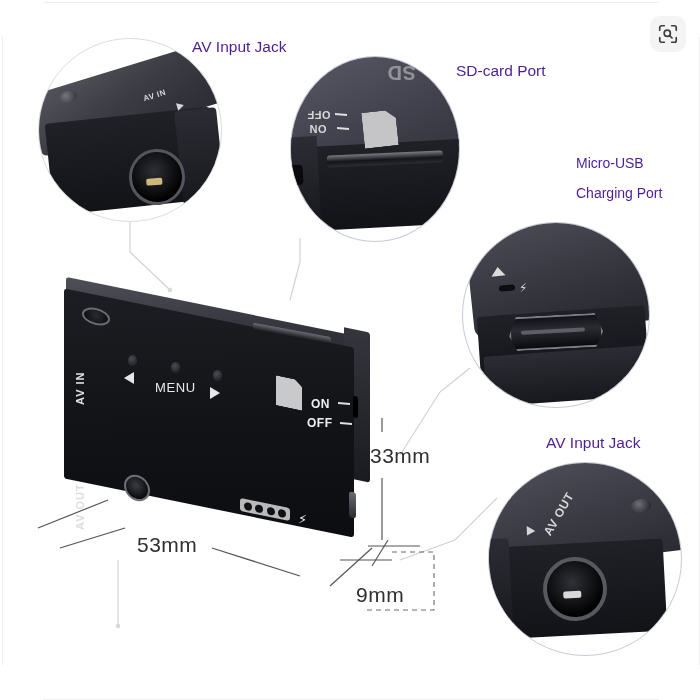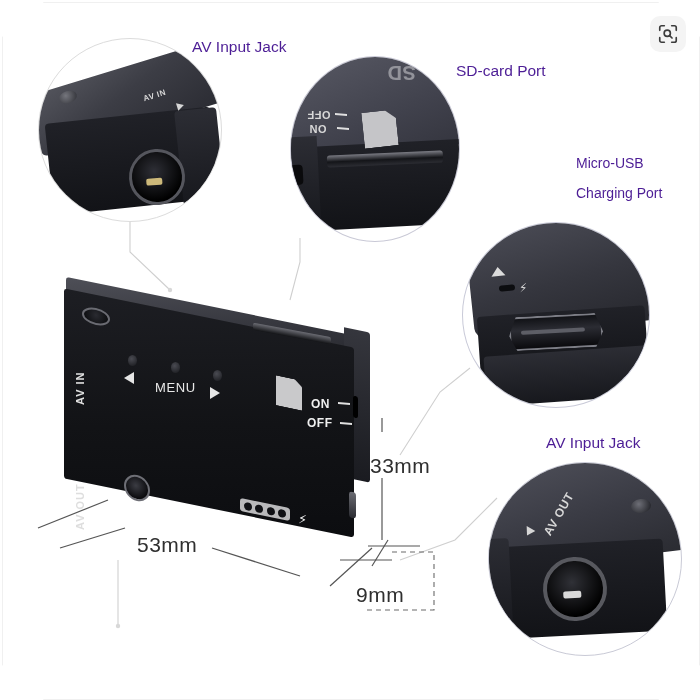--- a/index.html
+++ b/index.html
@@ -278,21 +278,21 @@
     <div class="ledbar" style="left:182px;top:203px;">
       <i></i>
         <i></i>
         <i></i>
         <i></i>
     </div>
     <span class="bolt" style="left:240px;top:212px;">⚡</span>
   </div>
 
   <span class="dim" style="left:137px;top:533px;">53mm</span>
-  <span class="dim" style="left:370px;top:454px;">33mm</span>
+  <span class="dim" style="left:370px;top:444px;">33mm</span>
   <span class="dim" style="left:356px;top:583px;">9mm</span>
 
   <div id="zoombtn">
     <svg width="22" height="22" viewBox="0 0 24 24" fill="none" stroke="#3c3c3c" stroke-width="1.8" stroke-linecap="round">
       <path d="M3 8V5a2 2 0 0 1 2-2h3"></path>
       <path d="M16 3h3a2 2 0 0 1 2 2v3"></path>
       <path d="M21 16v3a2 2 0 0 1-2 2h-3"></path>
       <path d="M8 21H5a2 2 0 0 1-2-2v-3"></path>
       <circle cx="11.2" cy="11.2" r="3.4"></circle>
       <path d="M13.8 13.8 16.4 16.4"></path>

